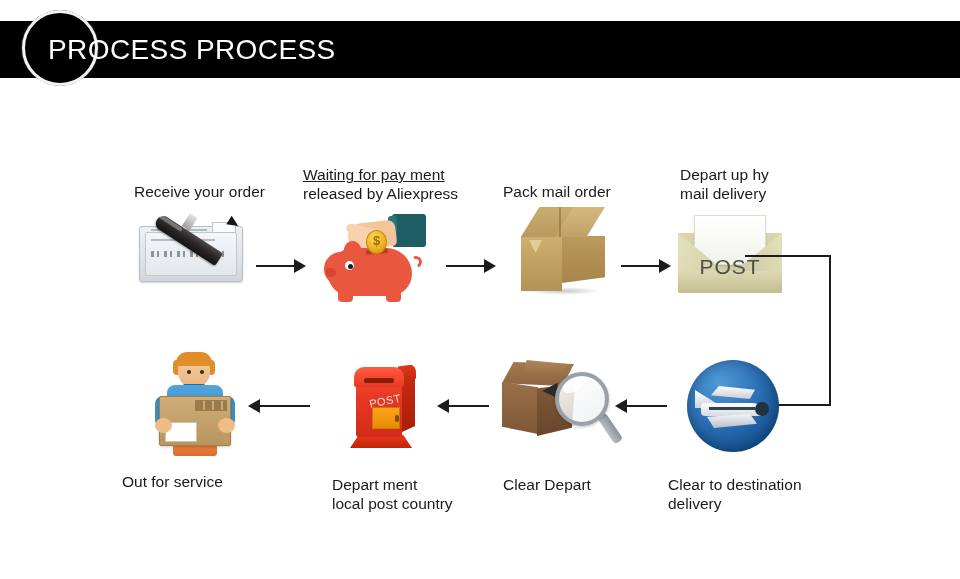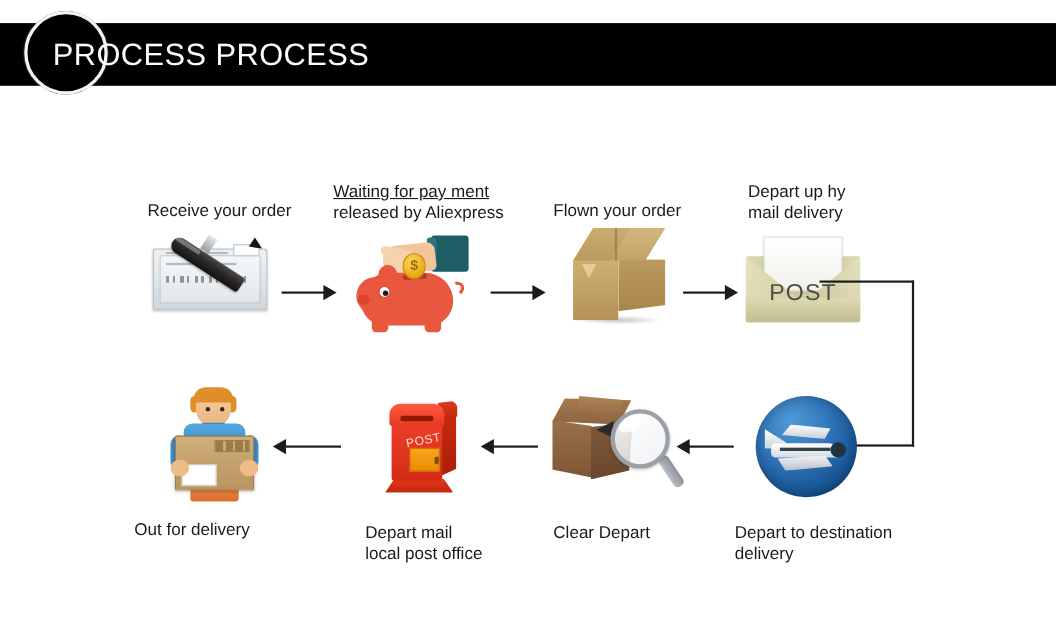--- a/index.html
+++ b/index.html
@@ -503,21 +503,21 @@
     </div>
   </div>
 </div>
 
 <div class="arrow-h right" style="left:446px; top:259px; width:50px;">
   <div class="shaft"></div>
     <div class="head"></div>
 </div>
 
 <div class="node" style="left:503px; top:182px;">
-  <div class="node-label" style="left:0px; top:0px;">Flown your order</div>
+  <div class="node-label" style="left:0px; top:0px;">Pack mail order</div>
   <div class="node-icon" style="left:12px; top:25px;">
     <div class="box3d">
       <div class="box-shadow"></div>
       <div class="box-left"></div>
       <div class="box-right"></div>
       <div class="box-top"></div>
       <div class="box-top2"></div>
       <div class="box-seam"></div>
       <div class="box-tape"></div>
     </div>
@@ -557,21 +557,21 @@
       <div class="plane-circle">
         <div class="plane-tail"></div>
         <div class="plane-wing-top"></div>
         <div class="plane-body"></div>
         <div class="plane-stripe"></div>
         <div class="plane-nose"></div>
         <div class="plane-wing-bot"></div>
       </div>
     </div>
   </div>
-  <div class="node-label" style="left:0px; top:115px;">Depart to destination</div>
+  <div class="node-label" style="left:0px; top:115px;">Clear to destination</div>
   <div class="node-label" style="left:0px; top:134px;">delivery</div>
 </div>
 
 <div class="arrow-h left" style="left:615px; top:399px; width:52px;">
   <div class="shaft"></div>
     <div class="head"></div>
 </div>
 
 <div class="node" style="left:498px; top:358px;">
   <div class="node-icon" style="left:0px; top:0px;">
@@ -601,22 +601,22 @@
       <div class="mbox-side"></div>
       <div class="mbox-body"></div>
       <div class="mbox-roof-side"></div>
       <div class="mbox-roof"></div>
       <div class="mbox-slot"></div>
       <div class="mbox-text">POST</div>
       <div class="mbox-door"></div>
       <div class="mbox-knob"></div>
     </div>
   </div>
-  <div class="node-label" style="left:0px; top:122px;">Depart mail</div>
-  <div class="node-label" style="left:0px; top:141px;">local post office</div>
+  <div class="node-label" style="left:0px; top:122px;">Depart ment</div>
+  <div class="node-label" style="left:0px; top:141px;">local post country</div>
 </div>
 
 <div class="arrow-h left" style="left:248px; top:399px; width:62px;">
   <div class="shaft"></div>
     <div class="head"></div>
 </div>
 
 <div class="node" style="left:140px; top:352px;">
   <div class="node-icon" style="left:5px; top:0px;">
     <div class="man-wrap">
@@ -631,14 +631,14 @@
       <div class="man-pants"></div>
       <div class="man-arm-l"></div>
       <div class="man-arm-r"></div>
       <div class="man-box"></div>
       <div class="man-box-marks"></div>
       <div class="man-box-label"></div>
       <div class="man-hand-l"></div>
       <div class="man-hand-r"></div>
     </div>
   </div>
-  <div class="node-label" style="left:-18px; top:120px;">Out for delivery</div>
+  <div class="node-label" style="left:-18px; top:120px;">Out for service</div>
 </div>
 
 </body></html>

